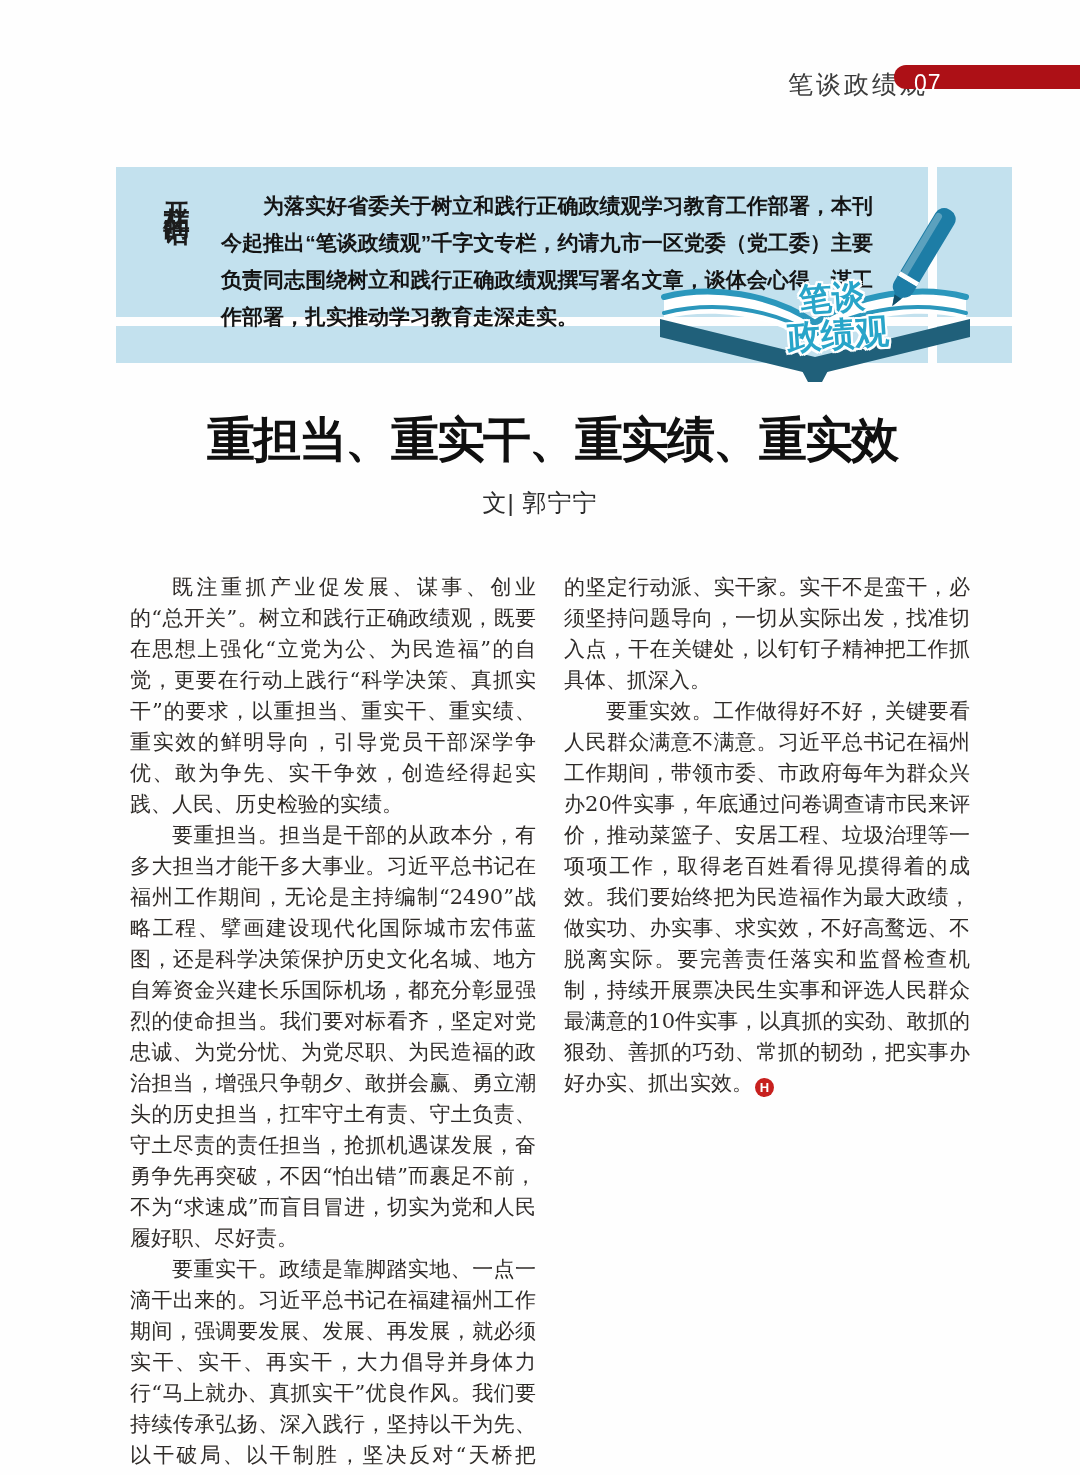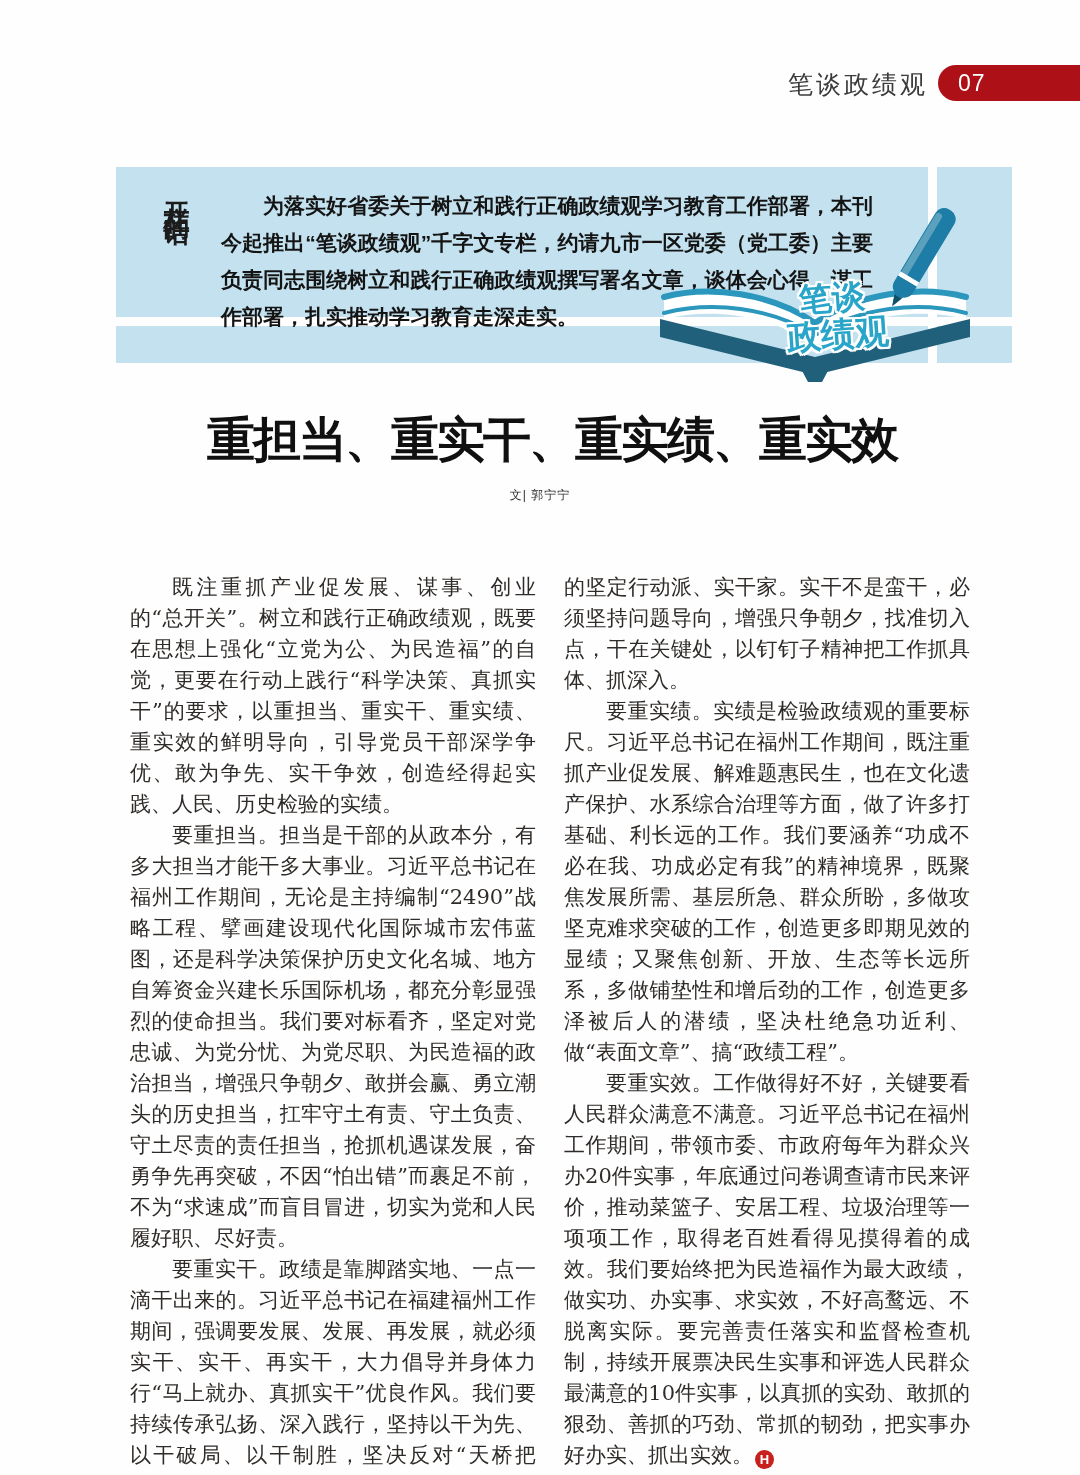--- a/index.html
+++ b/index.html
@@ -7,21 +7,21 @@
     position:relative;width:1080px;height:1475px;margin:0 auto;
     background:#fefefe;overflow:hidden;
     font-family:"Liberation Sans", sans-serif;
   }
   
   .section-label{
     position:absolute;top:66px;right:152px;height:36px;line-height:36px;
     font-size:25px;letter-spacing:3px;color:#3b3b3b;font-weight:400;
   }
   .page-badge{
-    position:absolute;top:65px;right:0;left:938px;height:36px;
+    position:absolute;top:65px;right:0;left:894px;height:24px;
     background:#ad1016;border-radius:18px 0 0 18px;
   }
   .page-badge span{
     position:absolute;left:20px;top:0;height:36px;line-height:36px;
     color:#fff;font-size:23px;letter-spacing:1px;
   }
   
   .intro-box{
     position:absolute;left:116px;top:167px;width:896px;height:196px;
     background:#c3e1ee;
@@ -46,21 +46,21 @@
                 -2px -2px #fff,2px 2px #fff,-2px 2px #fff,2px -2px #fff;}
   .logo-line1{left:772px;top:276px;width:120px;text-align:center;font-size:33px;}
   .logo-line2{left:758px;top:312px;width:160px;text-align:center;font-size:34px;}
   
   .title{
     position:absolute;left:0;top:396px;width:100%;margin:12px;text-align:center;
     font-size:48px;letter-spacing:-2px;font-weight:900;color:#101010;
   }
   .byline{
     position:absolute;left:0;top:487px;width:100%;text-align:center;
-    font-size:12px;color:#2b2b2b;letter-spacing:1px;
+    font-size:24px;color:#2b2b2b;letter-spacing:1px;
   }
   
   .columns{
     position:absolute;left:130px;top:572px;width:840px;
     display:flex;gap:28px;
     font-family:"DejaVu Serif", serif;
   }
   .col{width:406px;}
   .col p{
     margin:0;font-size:21px;line-height:31px;color:#2f2b28;
@@ -121,20 +121,19 @@
   <h1 class="title">重担当、重实干、重实绩、重实效</h1>
   <div class="byline">文| 郭宁宁</div>
 
   <div class="columns">
     <div class="col">
       <p>既注重抓产业促发展、谋事、创业的“总开关”。树立和践行正确政绩观，既要在思想上强化“立党为公、为民造福”的自觉，更要在行动上践行“科学决策、真抓实干”的要求，以重担当、重实干、重实绩、重实效的鲜明导向，引导党员干部深学争优、敢为争先、实干争效，创造经得起实践、人民、历史检验的实绩。</p>
       <p>要重担当。担当是干部的从政本分，有多大担当才能干多大事业。习近平总书记在福州工作期间，无论是主持编制“2490”战略工程、擘画建设现代化国际城市宏伟蓝图，还是科学决策保护历史文化名城、地方自筹资金兴建长乐国际机场，都充分彰显强烈的使命担当。我们要对标看齐，坚定对党忠诚、为党分忧、为党尽职、为民造福的政治担当，增强只争朝夕、敢拼会赢、勇立潮头的历史担当，扛牢守土有责、守土负责、守土尽责的责任担当，抢抓机遇谋发展，奋勇争先再突破，不因“怕出错”而裹足不前，不为“求速成”而盲目冒进，切实为党和人民履好职、尽好责。</p>
       <p>要重实干。政绩是靠脚踏实地、一点一滴干出来的。习近平总书记在福建福州工作期间，强调要发展、发展、再发展，就必须实干、实干、再实干，大力倡导并身体力行“马上就办、真抓实干”优良作风。我们要持续传承弘扬、深入践行，坚持以干为先、以干破局、以干制胜，坚决反对“天桥把式”、光说不练、摆花架子，当好中国式现代化建设</p>
     </div>
     <div class="col">
-      <p class="cont">的坚定行动派、实干家。实干不是蛮干，必须坚持问题导向，增强只争朝夕，找准切入点，干在关键处，以钉钉子精神把工作抓具体、抓深入。</p>
-      <p>要重实绩。实绩是检验政绩观的重要标尺。习近平总书记在福州工作期间，既注重抓产业促发展、解难题惠民生，也在文化遗产保护、水系综合治理等方面，做了许多打基础、利长远的工作。我们要涵养“功成不必在我、功成必定有我”的精神境界，既聚焦发展所需、基层所急、群众所盼，多做攻坚克难求突破的工作，创造更多即期见效的显绩；又聚焦创新、开放、生态等长远所系，多做铺垫性和增后劲的工作，创造更多泽被后人的潜绩，坚决杜绝急功近利、做“表面文章”、搞“政绩工程”。</p>
+      <p class="cont">的坚定行动派、实干家。实干不是蛮干，必须坚持问题导向，一切从实际出发，找准切入点，干在关键处，以钉钉子精神把工作抓具体、抓深入。</p>
       <p><span>要重实效。工作做得好不好，关键要看人民群众满意不满意。习近平总书记在福州工作期间，带领市委、市政府每年为群众兴办20件实事，年底通过问卷调查请市民来评价，推动菜篮子、安居工程、垃圾治理等一项项工作，取得老百姓看得见摸得着的成效。我们要始终把为民造福作为最大政绩，做实功、办实事、求实效，不好高鹜远、不脱离实际。要完善责任落实和监督检查机制，持续开展票决民生实事和评选人民群众最满意的10件实事，以真抓的实劲、敢抓的狠劲、善抓的巧劲、常抓的韧劲，把实事办好办实、抓出实效。</span><span class="endmark">H</span></p>
 
     </div>
   </div>
 
 </div>
 
 </body></html>

